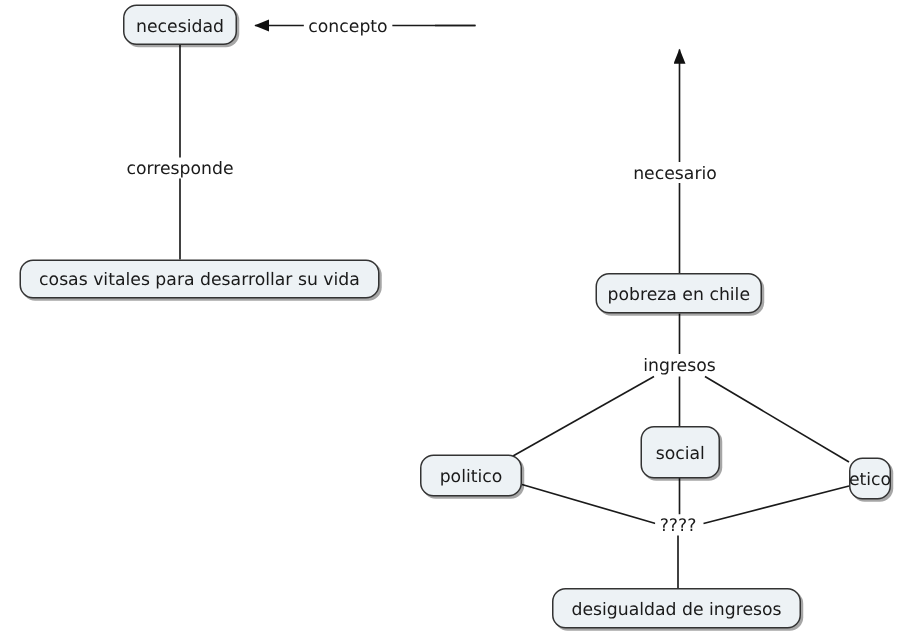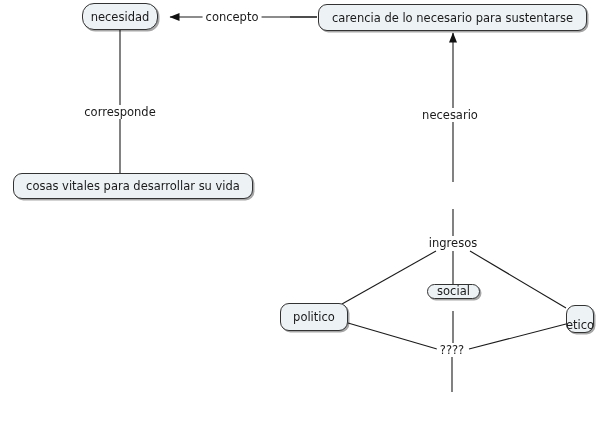--- a/index.html
+++ b/index.html
@@ -90,45 +90,48 @@
       <line x1="348" y1="323" x2="437" y2="349"></line>
 
       <line x1="453" y1="311" x2="453" y2="343"></line>
 
       <line x1="566" y1="324" x2="469" y2="349"></line>
 
       <line x1="452" y1="356" x2="452" y2="392"></line>
     </g>
   </svg>
 
-  <div class="node" style="left:82px; top:3px; width:76px; height:27px;border-radius:12px;">
+  <div class="node" style="left:82px; top:3px; width:76px; height:27px;">
     <span>necesidad</span>
   </div>
 
-  <div class="node" style="left:318px; top:4px; width:269px; height:27px;">
-    <span>carencia de lo necesario para sustentarse</span>
-  </div>
 
   <div class="node" style="left:3px; top:173px; width:240px; height:26px;margin-left:10px;">
     <span>cosas vitales para desarrollar su vida</span>
   </div>
 
+  <div class="node" style="left:397px; top:182px; width:111px; height:27px;">
+    <span>pobreza en chile</span>
+  </div>
 
-  <div class="node" style="left:427px; top:284px; width:53px; height:15px;align-items:flex-end;">
+  <div class="node" style="left:427px; top:284px; width:53px; height:35px;">
     <span>social</span>
   </div>
 
   <div class="node" style="left:280px; top:303px; width:68px; height:28px;">
     <span>politico</span>
   </div>
 
-  <div class="node" style="left:566px; top:305px; width:28px; height:28px;align-items:flex-end;">
+  <div class="node" style="left:566px; top:305px; width:28px; height:28px;">
     <span>etico</span>
   </div>
 
+  <div class="node" style="left:368px; top:392px; width:166px; height:27px;">
+    <span>desigualdad de ingresos</span>
+  </div>
 
   <div class="link-label" style="left:232px; top:17px;">concepto</div>
 
   <div class="link-label" style="left:120px; top:112px;">corresponde</div>
 
   <div class="link-label" style="left:450px; top:115px;">necesario</div>
 
   <div class="link-label" style="left:453px; top:243px;">ingresos</div>
 
   <div class="link-label" style="left:452px; top:350px;">????</div>

